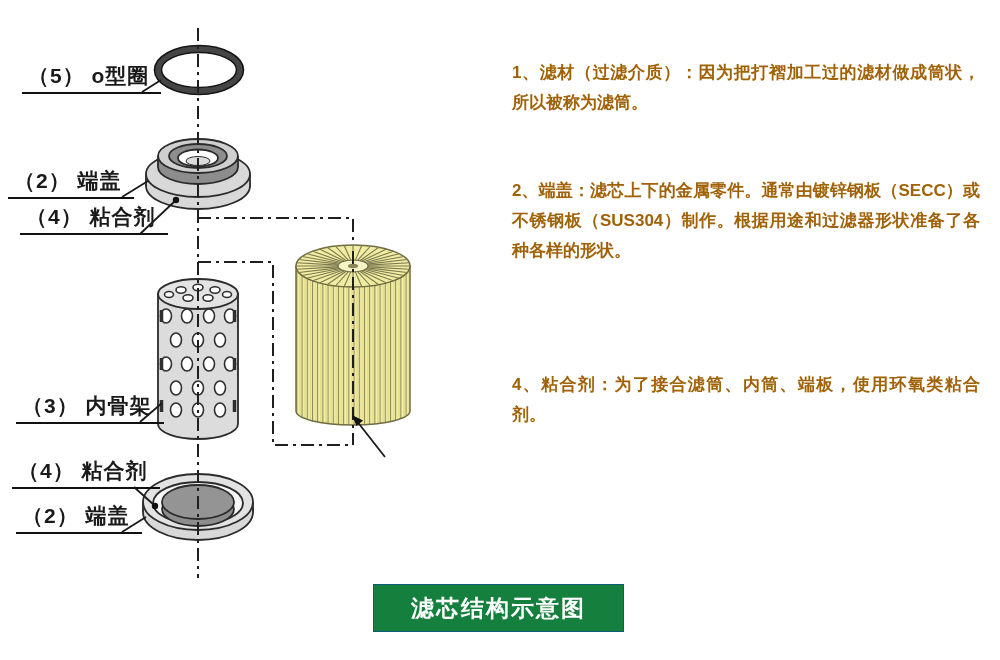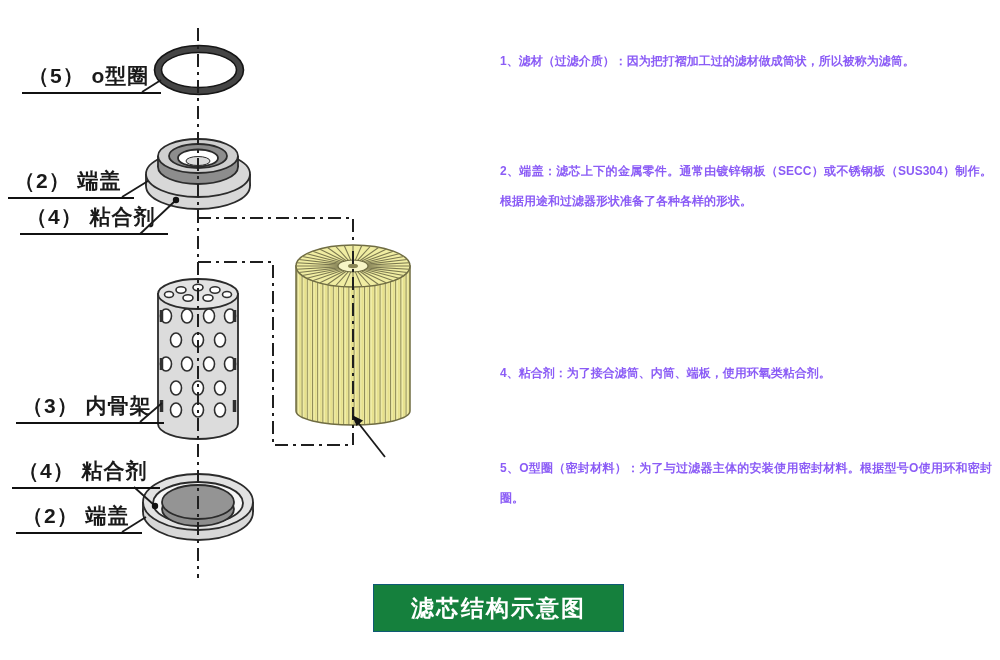--- a/index.html
+++ b/index.html
@@ -9,22 +9,22 @@
   }
   .diagram{position:absolute;left:0;top:4px;width:500px;height:656px;}
   .diagram svg{position:absolute;left:0;top:0;}
   .plabel{
     position:absolute;font-size:21px;font-weight:600;color:#1a1a1a;
     line-height:26px;border-bottom:2.2px solid #111;
     padding:0 12px 3px 6px;white-space:nowrap;letter-spacing:1px;
   }
   .notes{position:absolute;left:500px;top:0;width:492px;height:560px;}
   .note{
-    position:absolute;left:0;right:0;margin:0;
-    font-size:12px;line-height:30px;font-weight:600;color:#8b5cf6;
+    position:absolute;left:0;right:0;margin:12px;
+    font-size:17px;line-height:30px;font-weight:600;color:#a16207;
     text-align:justify;
   }
   .caption{
     position:absolute;left:373px;top:584px;width:251px;height:48px;
     background:#15803d;border:1px solid #0f5a74;box-sizing:border-box;
     color:#ffffff;font-size:23px;font-weight:700;letter-spacing:2px;
     display:flex;align-items:center;justify-content:center;
   }
 </style>
 </head>
@@ -190,20 +190,19 @@
     <div class="plabel" style="left:22px;top:59px;">（5） o型圈</div>
     <div class="plabel" style="left:8px;top:164px;">（2） 端盖</div>
     <div class="plabel" style="left:20px;top:200px;">（4） 粘合剂</div>
     <div class="plabel" style="left:16px;top:389px;">（3） 内骨架</div>
     <div class="plabel" style="left:12px;top:454px;">（4） 粘合剂</div>
     <div class="plabel" style="left:16px;top:499px;">（2） 端盖</div>
   </div>
 
   <div class="notes">
     <p class="note" style="top:46px;">1、滤材（过滤介质）：因为把打褶加工过的滤材做成筒状，所以被称为滤筒。</p>
-    <p class="note" style="top:156px;">2、端盖：滤芯上下的金属零件。通常由镀锌钢板（SECC）或不锈钢板（SUS304）制作。根据用途和过滤器形状准备了各种各样的形状。</p>
+    <p class="note" style="top:164px;">2、端盖：滤芯上下的金属零件。通常由镀锌钢板（SECC）或不锈钢板（SUS304）制作。根据用途和过滤器形状准备了各种各样的形状。</p>
     <p class="note" style="top:358px;">4、粘合剂：为了接合滤筒、内筒、端板，使用环氧类粘合剂。</p>
-    <p class="note" style="top:453px;">5、O型圈（密封材料）：为了与过滤器主体的安装使用密封材料。根据型号O使用环和密封圈。</p>
   </div>
 
   <div class="caption">滤芯结构示意图</div>
 
 </div>
 
 </body></html>

